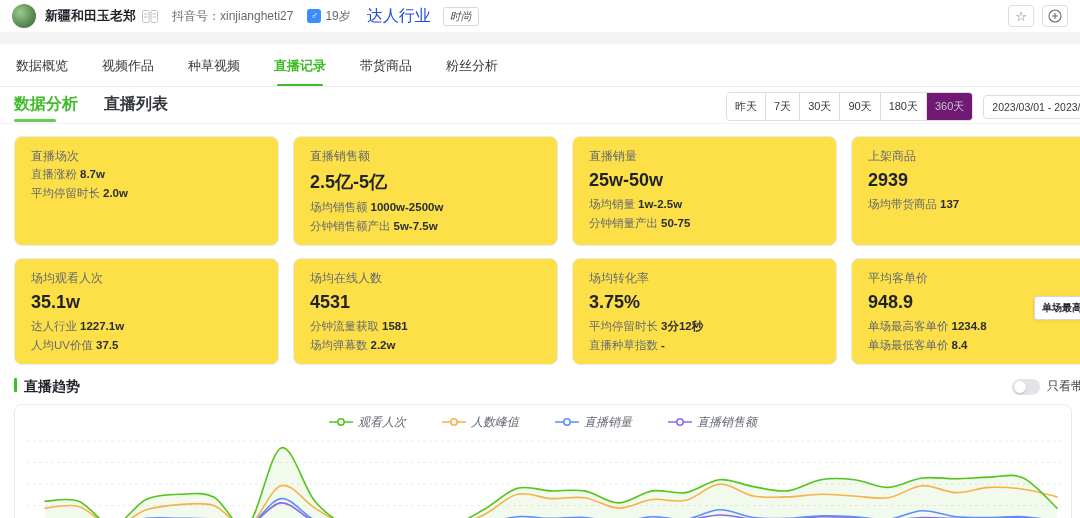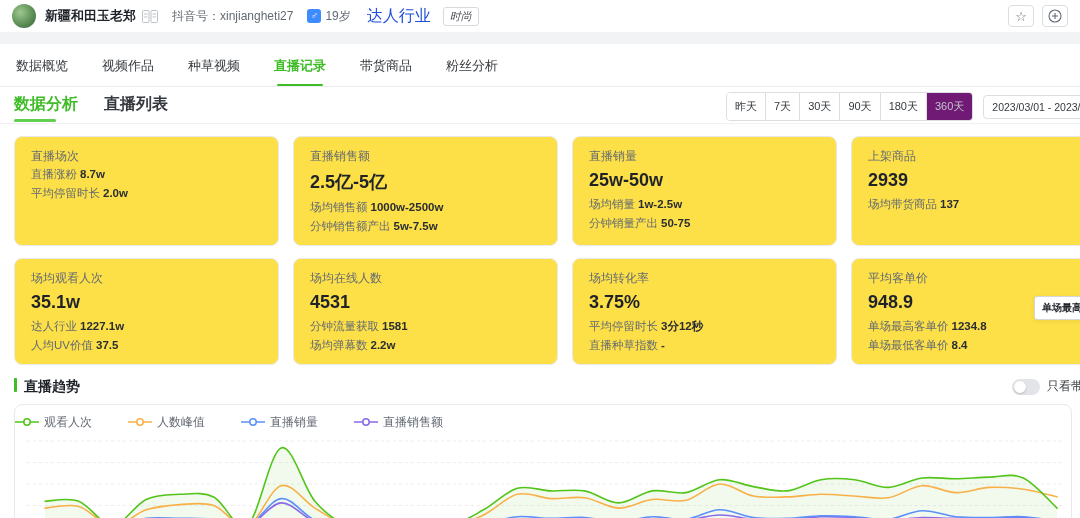--- a/index.html
+++ b/index.html
@@ -70,21 +70,21 @@
   .sec-right { position:absolute; left:998px; display:flex; align-items:center; white-space:nowrap; }
   .switch { width:28px; height:16px; border-radius:8px; background:#e3e4e7; position:relative;
     cursor:pointer; flex:0 0 auto; }
   .switch::after { content:""; position:absolute; left:2px; top:2px; width:12px; height:12px;
     border-radius:50%; background:#fff; box-shadow:0 1px 2px rgba(0,0,0,.2); }
   .sw-label { font-size:12px; color:#35393e; margin-left:7px; }
 
   
   .chart-card { margin:0 0 0 14px; width:1058px; height:152px; border:1px solid #e8e9eb;
     border-radius:8px; background:#fff; padding-top:6px; }
-  .legend { display:flex; gap:36px; align-items:center; height:22px; }
+  .legend { display:flex; justify-content:center; gap:36px; align-items:center; height:22px;font-style:italic; }
   .lg-item { display:flex; align-items:center; gap:5px; font-size:12px; color:#646a73; cursor:pointer; }
 </style>
 </head>
 <body>
 
 <div class="page">
 
   <div class="hdr">
     <div class="avatar"></div>
     <div class="uname">新疆和田玉老郑</div>

